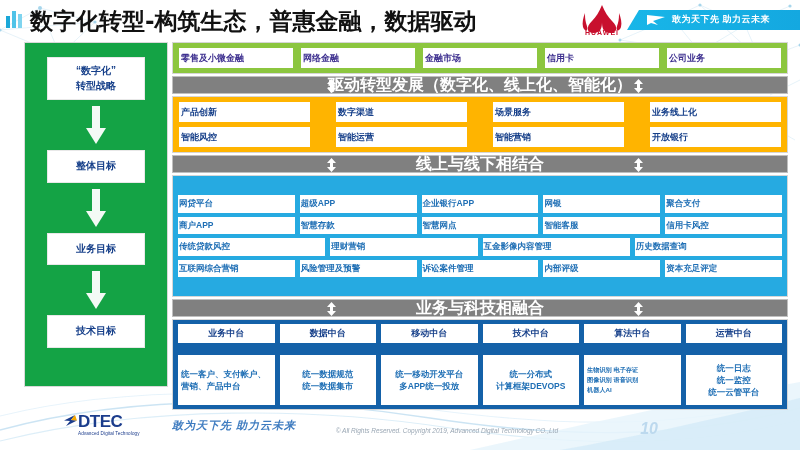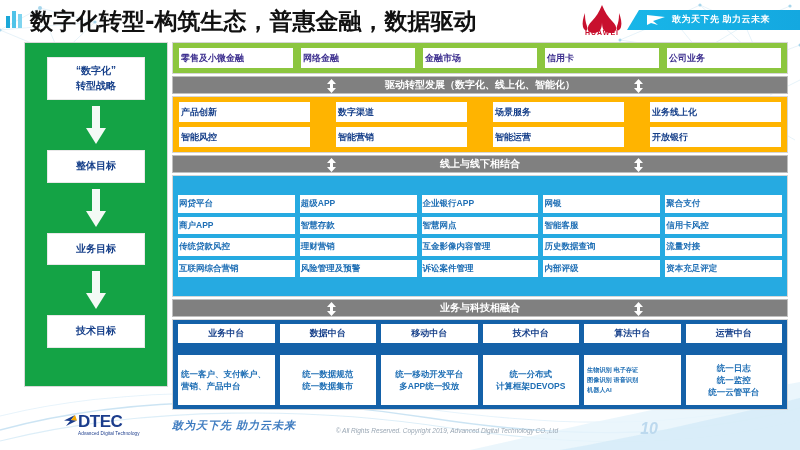--- a/index.html
+++ b/index.html
@@ -65,21 +65,21 @@
   .row5 { display:flex; gap:8px; }
   .cell {
     background:#ffffff; font-size:9px; font-weight:bold;
     padding:4px 2px; line-height:1.35; flex:1; color:#3d2f8f;
   }
 
   
   .band-gray {
     background:#808080; color:#ffffff; height:18px; margin:2px 0;
     display:flex; align-items:center; justify-content:center; position:relative;
-    font-size:10px; font-weight:bold; border:1px solid #bfbfbf;
+    font-size:16px; font-weight:bold; border:1px solid #bfbfbf;
   }
   .dbl-arrow { position:absolute; top:2px; width:9px; height:14px; }
   .dbl-arrow.a1 { left:25%; }
   .dbl-arrow.a2 { left:75%; }
 
   
   .band-orange { background:#ffb400; padding:5px 6px; }
   .row4 { display:flex; gap:26px; margin-bottom:5px; }
   .row4:last-child { margin-bottom:0; }
   .cell-o { color:#17408a; }
@@ -232,22 +232,22 @@
 
     <div class="band band-orange">
       <div class="row4">
         <div class="cell cell-o">产品创新</div>
         <div class="cell cell-o">数字渠道</div>
         <div class="cell cell-o">场景服务</div>
         <div class="cell cell-o">业务线上化</div>
       </div>
       <div class="row4">
         <div class="cell cell-o">智能风控</div>
+        <div class="cell cell-o">智能运营</div>
         <div class="cell cell-o">智能营销</div>
-        <div class="cell cell-o">智能运营</div>
         <div class="cell cell-o">开放银行</div>
       </div>
     </div>
 
     <div class="band-gray">
       <svg class="dbl-arrow a1" viewBox="0 0 9 14">
         <path d="M4.5 0 L9 5 L6 5 L6 9 L9 9 L4.5 14 L0 9 L3 9 L3 5 L0 5 Z" fill="#ffffff"></path>
       </svg>
       <span>线上与线下相结合</span>
       <svg class="dbl-arrow a2" viewBox="0 0 9 14">
@@ -268,21 +268,20 @@
         <div class="cell cell-b">智慧存款</div>
         <div class="cell cell-b">智慧网点</div>
         <div class="cell cell-b">智能客服</div>
         <div class="cell cell-b">信用卡风控</div>
       </div>
       <div class="rowb">
         <div class="cell cell-b">传统贷款风控</div>
         <div class="cell cell-b">理财营销</div>
         <div class="cell cell-b">互金影像内容管理</div>
         <div class="cell cell-b">历史数据查询</div>
-        <div class="cell cell-b">流量对接</div>
       </div>
       <div class="rowb">
         <div class="cell cell-b">互联网综合营销</div>
         <div class="cell cell-b">风险管理及预警</div>
         <div class="cell cell-b">诉讼案件管理</div>
         <div class="cell cell-b">内部评级</div>
         <div class="cell cell-b">资本充足评定</div>
       </div>
     </div>
 

